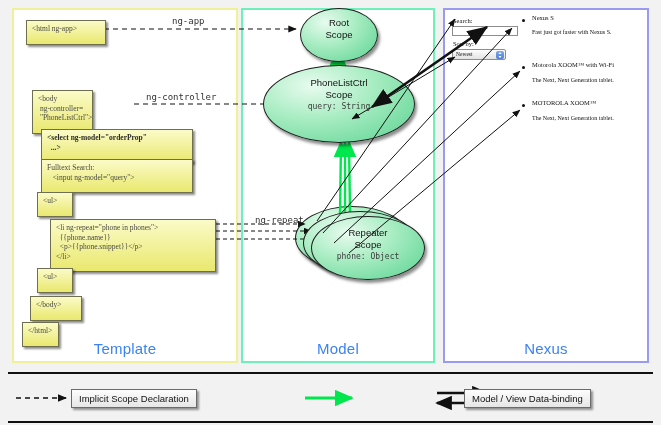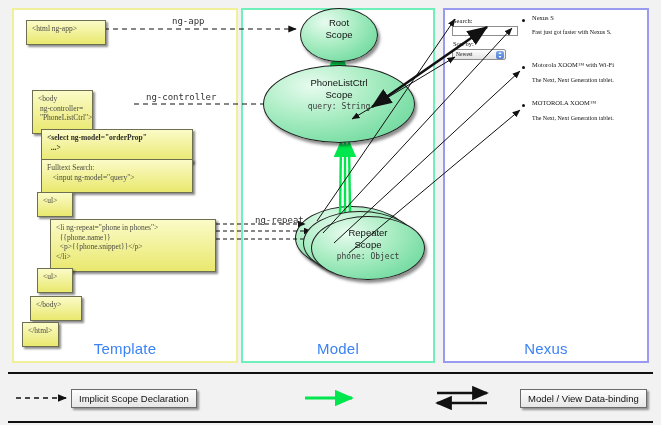--- a/index.html
+++ b/index.html
@@ -256,16 +256,16 @@
 
       <path d="M8,24 L58,24" stroke="#111" stroke-width="1.3" stroke-dasharray="5,4" fill="none" marker-end="url(#lg-black)"></path>
 
       <path d="M297,24 L344,24" stroke="#00e64d" stroke-width="3.2" fill="none" marker-end="url(#lg-green)"></path>
 
       <path d="M429,19 L479,19" stroke="#111" stroke-width="2.4" fill="none" marker-end="url(#lg-black)"></path>
       <path d="M479,29 L429,29" stroke="#111" stroke-width="2.4" fill="none" marker-end="url(#lg-black)"></path>
     </svg>
 
     <div class="leg-box" style="left:63px;top:15px;">Implicit Scope Declaration</div>
-    <div class="leg-box" style="left:512px;top:15px;">Model / View Data-binding</div>
+    <div class="leg-box" style="left:456px;top:15px;">Model / View Data-binding</div>
   </div>
 
 </div>
 
 </body></html>

